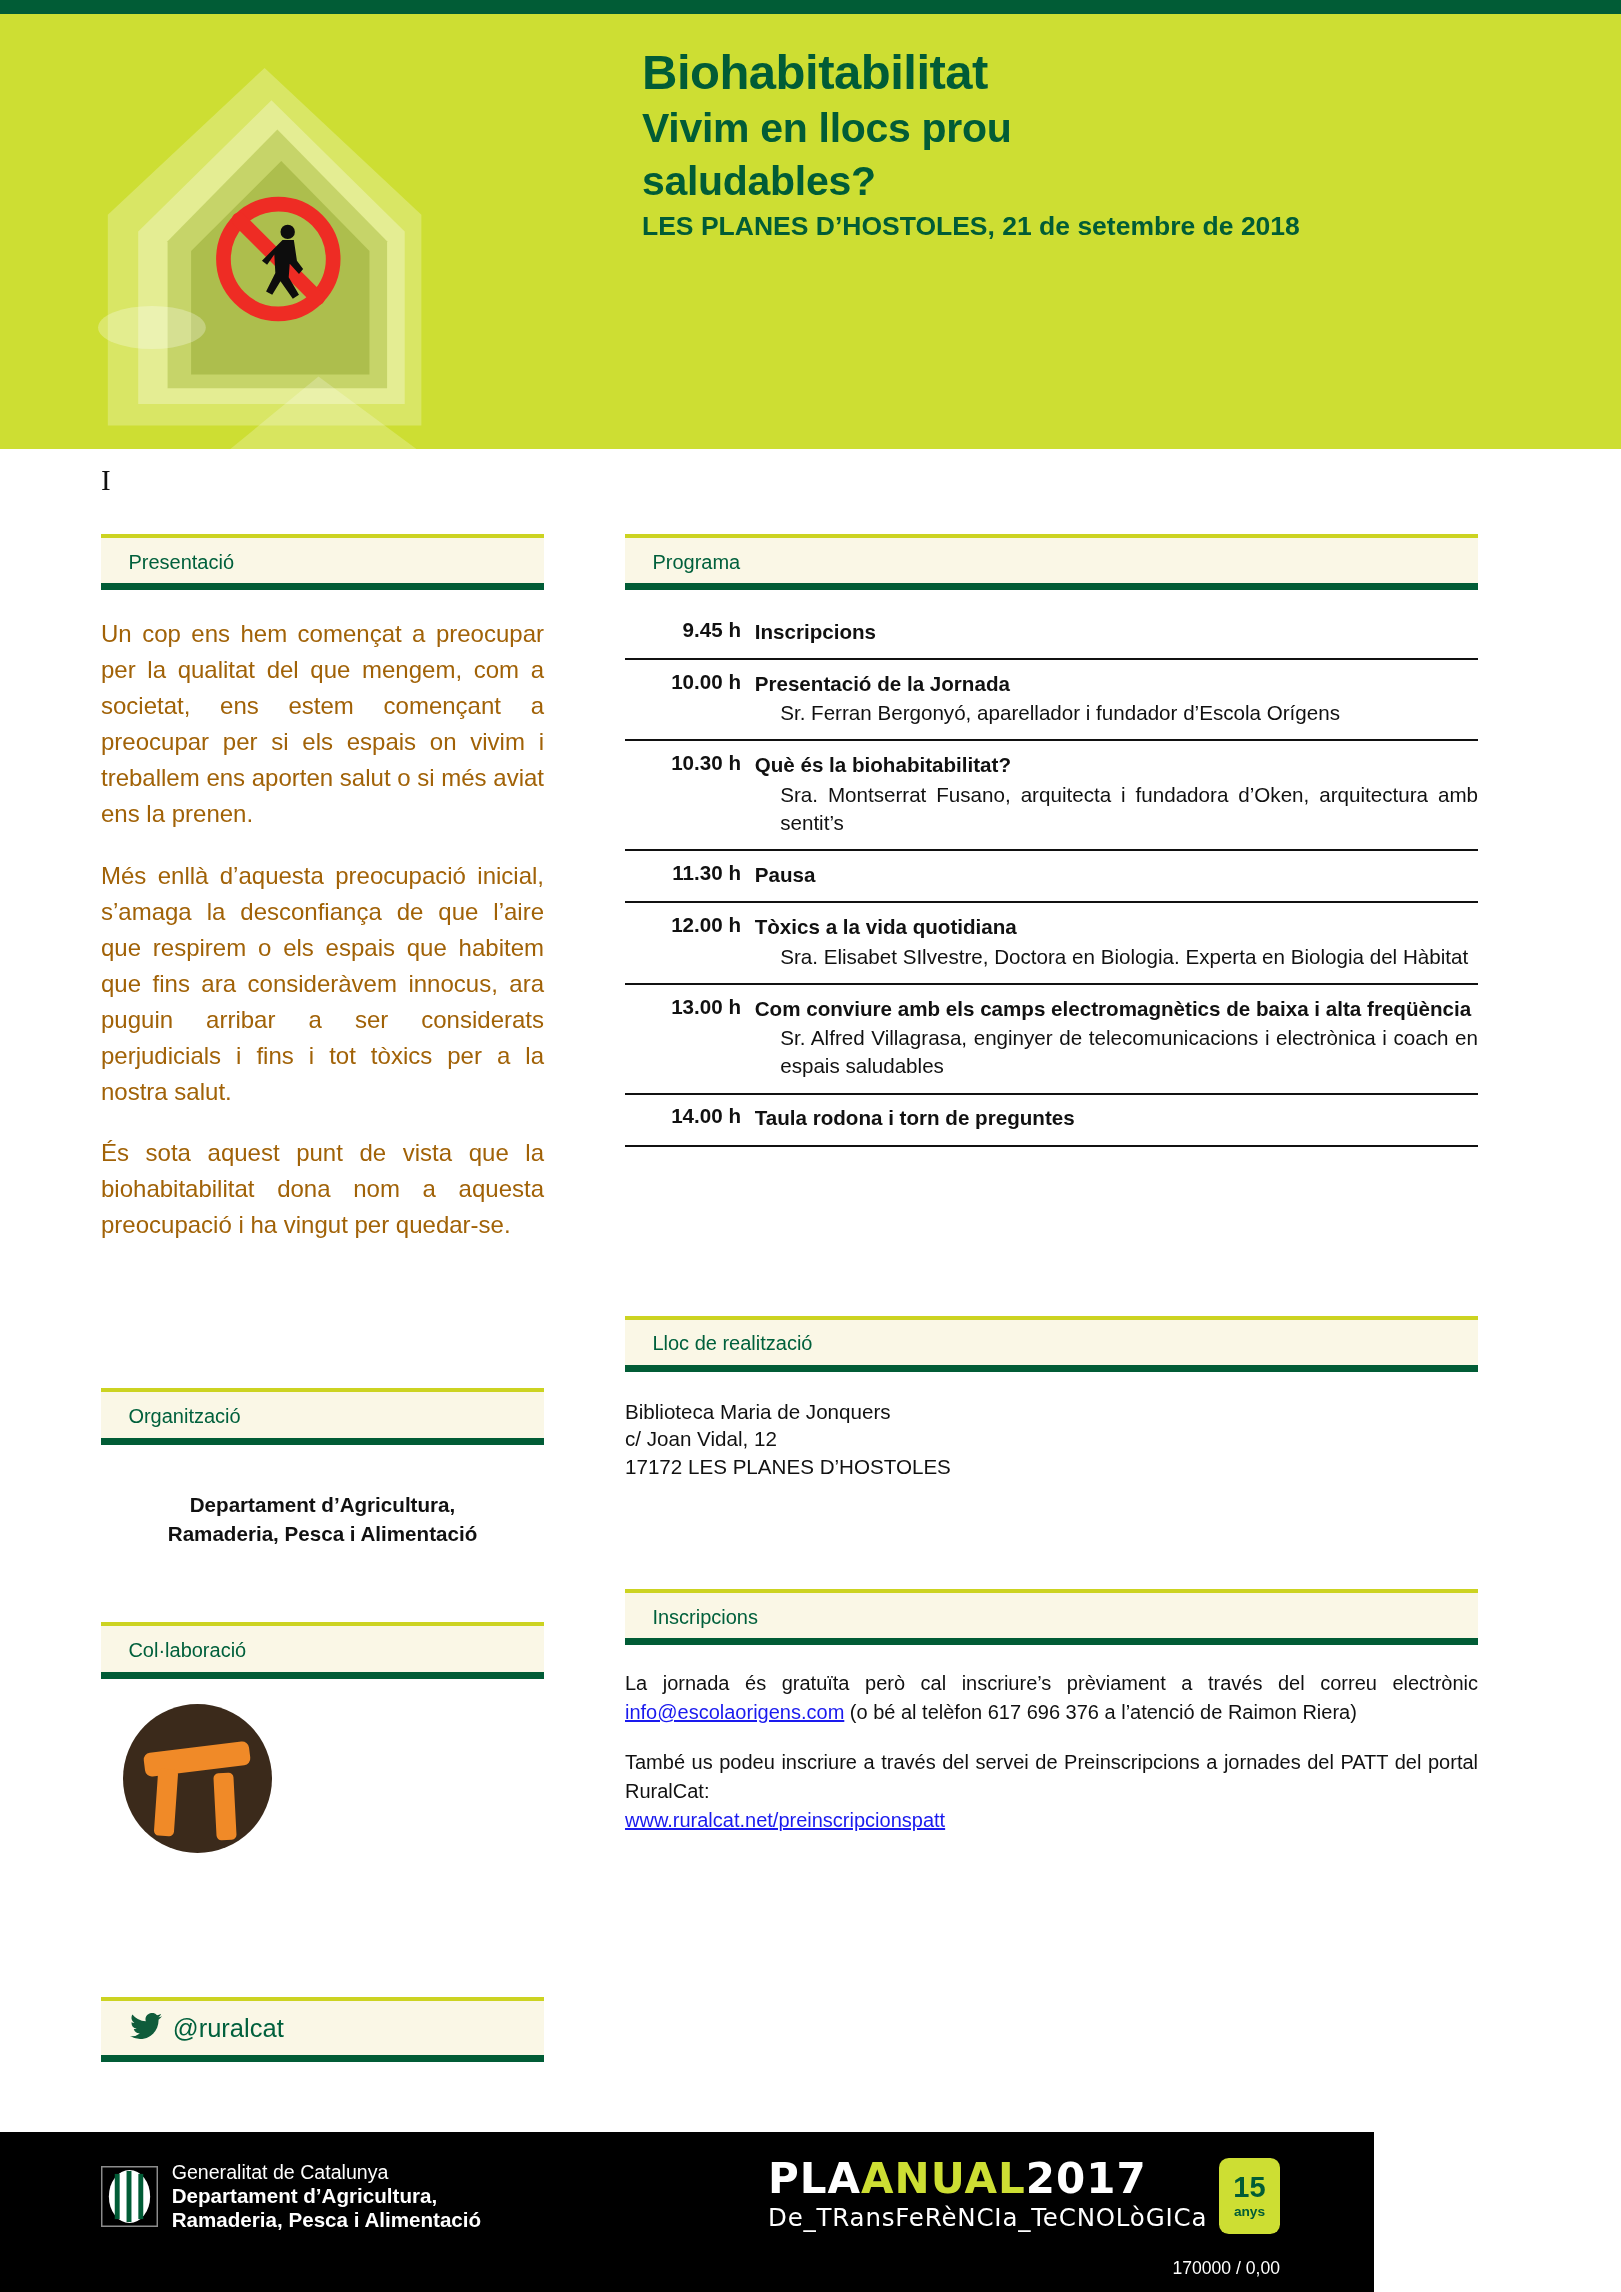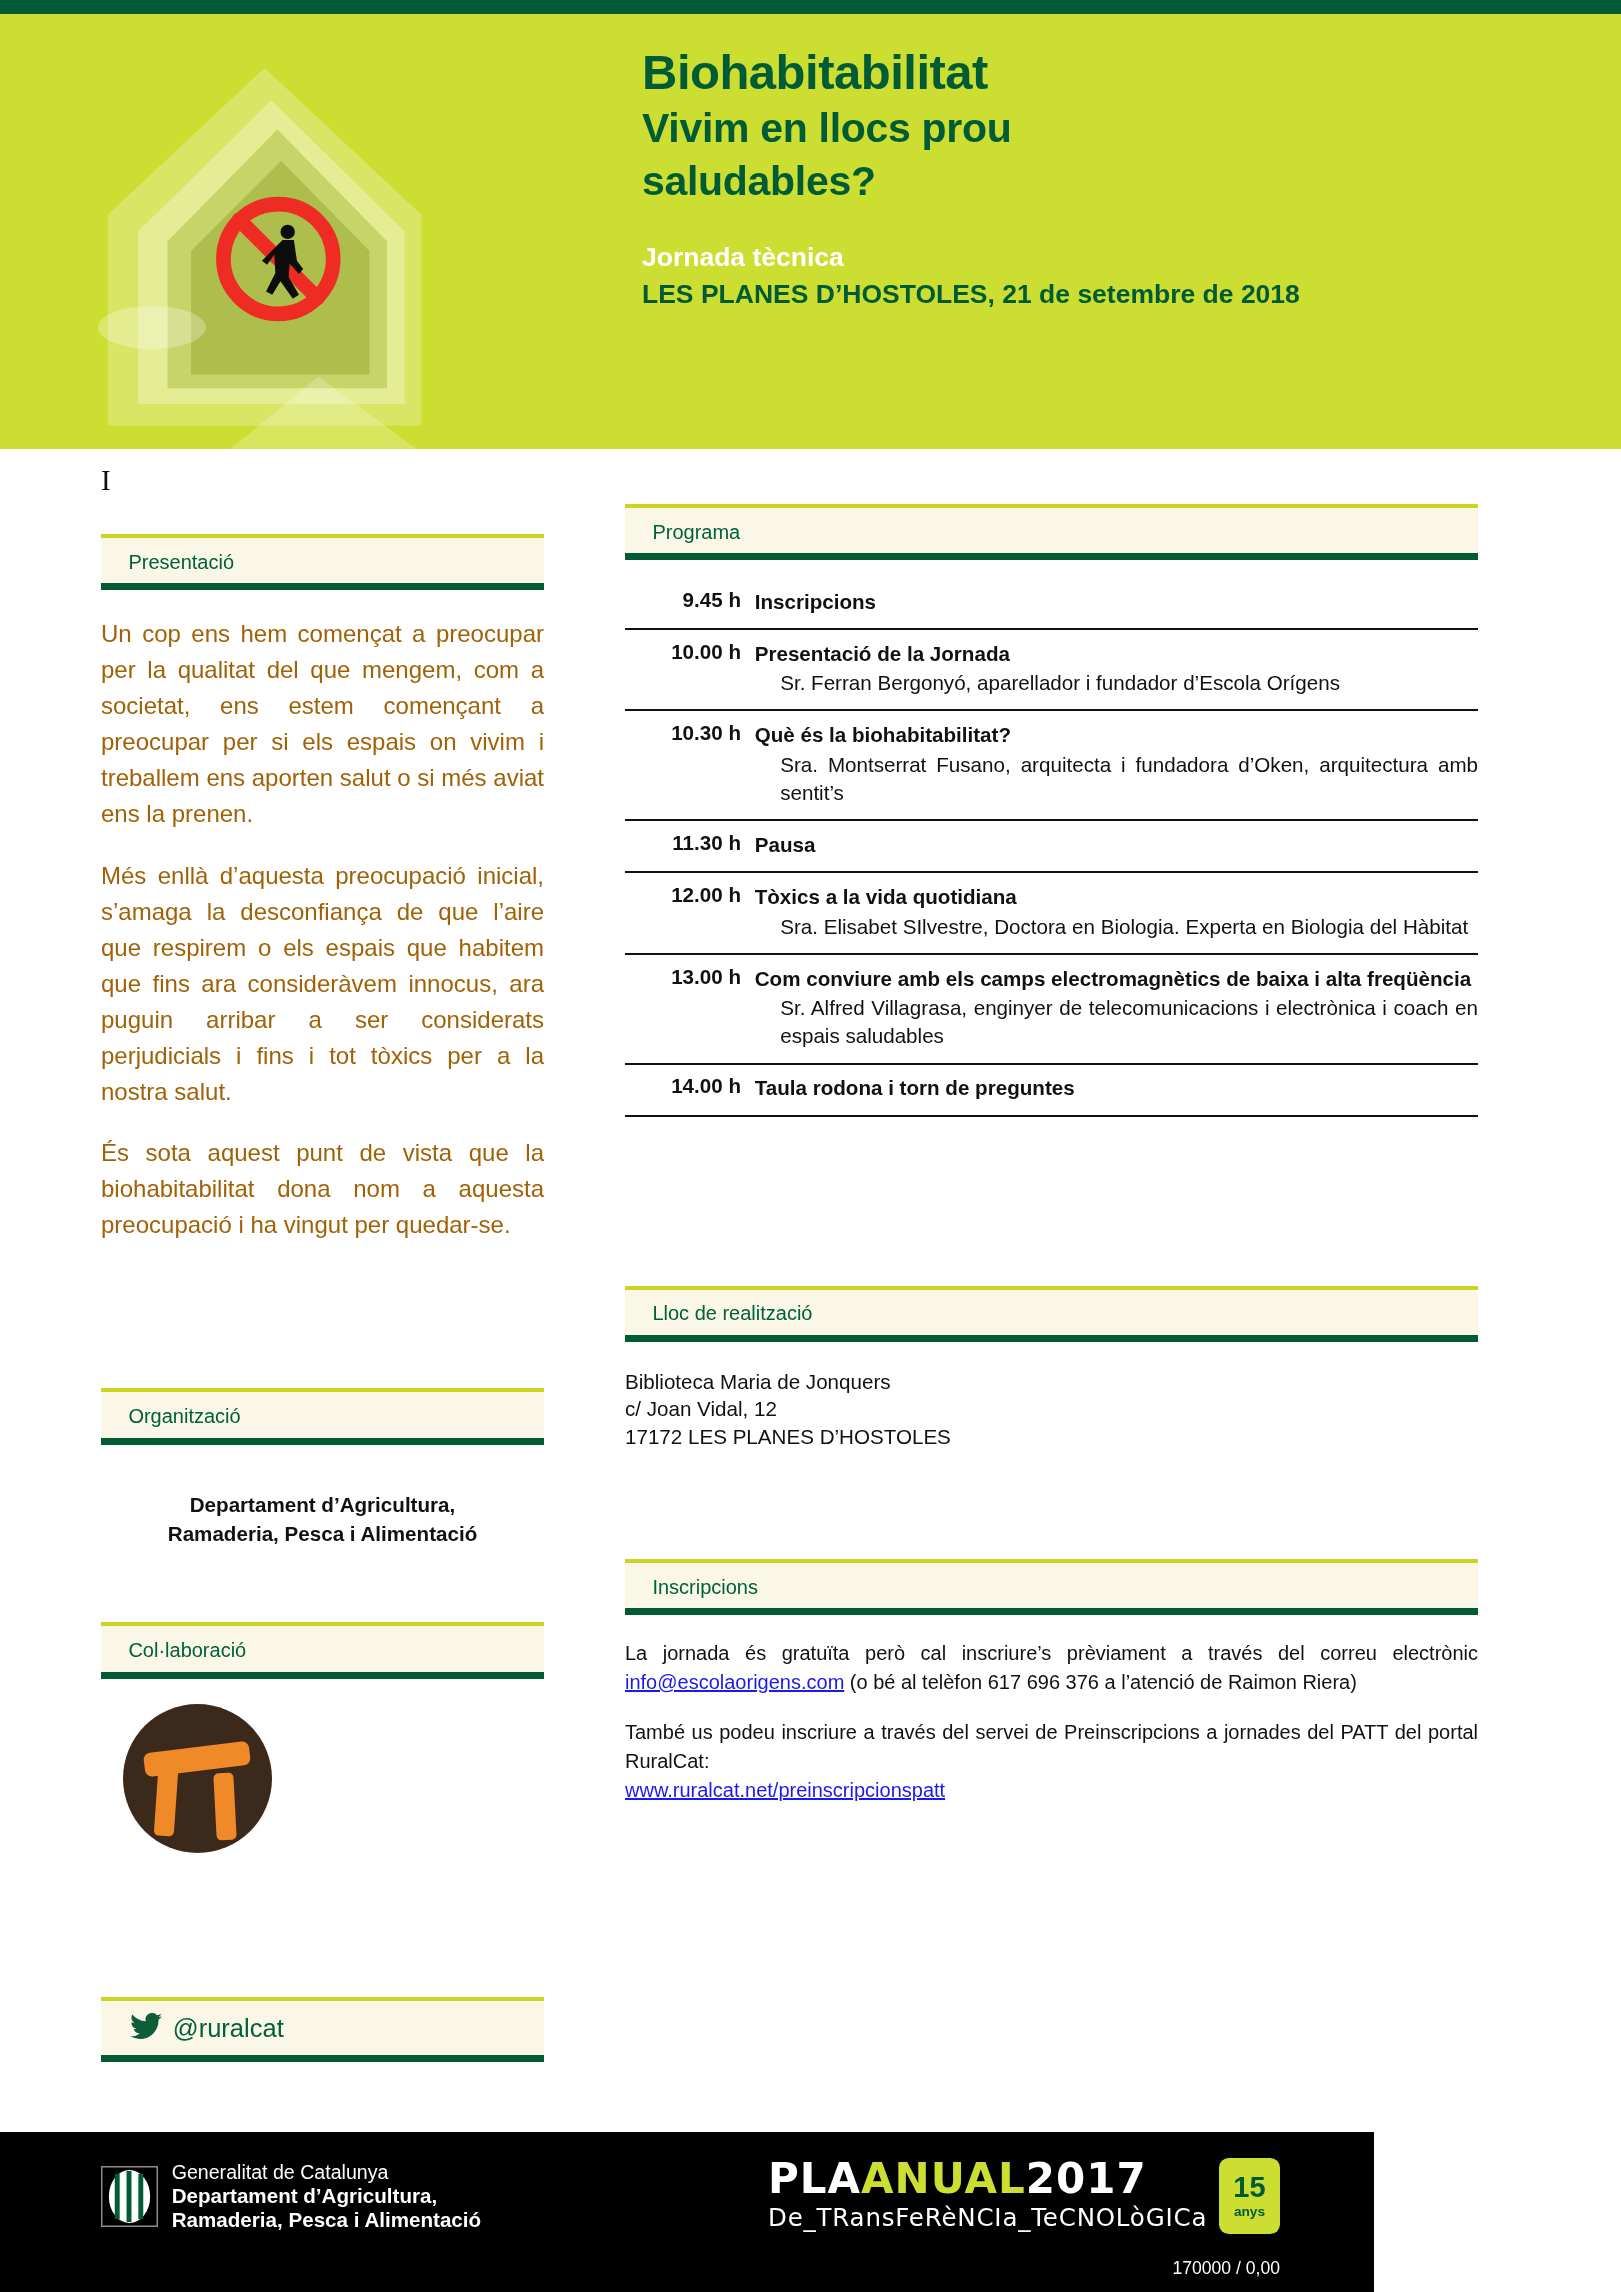--- a/index.html
+++ b/index.html
@@ -90,21 +90,21 @@
 
   .col-left {
     position: absolute;
     left: 101px;
     top: 534px;
     width: 443px;
   }
   .col-right {
     position: absolute;
     left: 625px;
-    top: 504px;
+    top: 534px;
     width: 853px;
   }
 
   
   .sec {
     border-top: 4.9px solid #CCD321;
     border-bottom: 7.8px solid #015C36;
     background: #FAF7E6;
     padding: 13.7px 0 11.8px 27.4px;
     box-sizing: border-box;
@@ -364,21 +364,20 @@
             <path d="M6 16 L17 16 L20 36 L26 44 L22 49 L13 39 L12 52 L22 69 L16 73 L4 56 L-4 69 L-10 66 L-1 48 L-2 30 L-9 40 L-14 36 Z"></path>
           </g>
         </g>
       </svg>
     </div>
 
     <div class="header-text">
       <div class="title-main">Biohabitabilitat</div>
       <div class="title-sub">Vivim en llocs prou</div>
       <div class="title-sub">saludables?</div>
-      <div class="kicker">Jornada tècnica</div>
       <div class="kicker-date">LES PLANES D’HOSTOLES, 21 de setembre de 2018</div>
     </div>
   </div>
 
   <div class="serif-i">I</div>
 
   <div class="col-left">
 
     <div class="sec">
       <div class="sec-title">Presentació</div>

